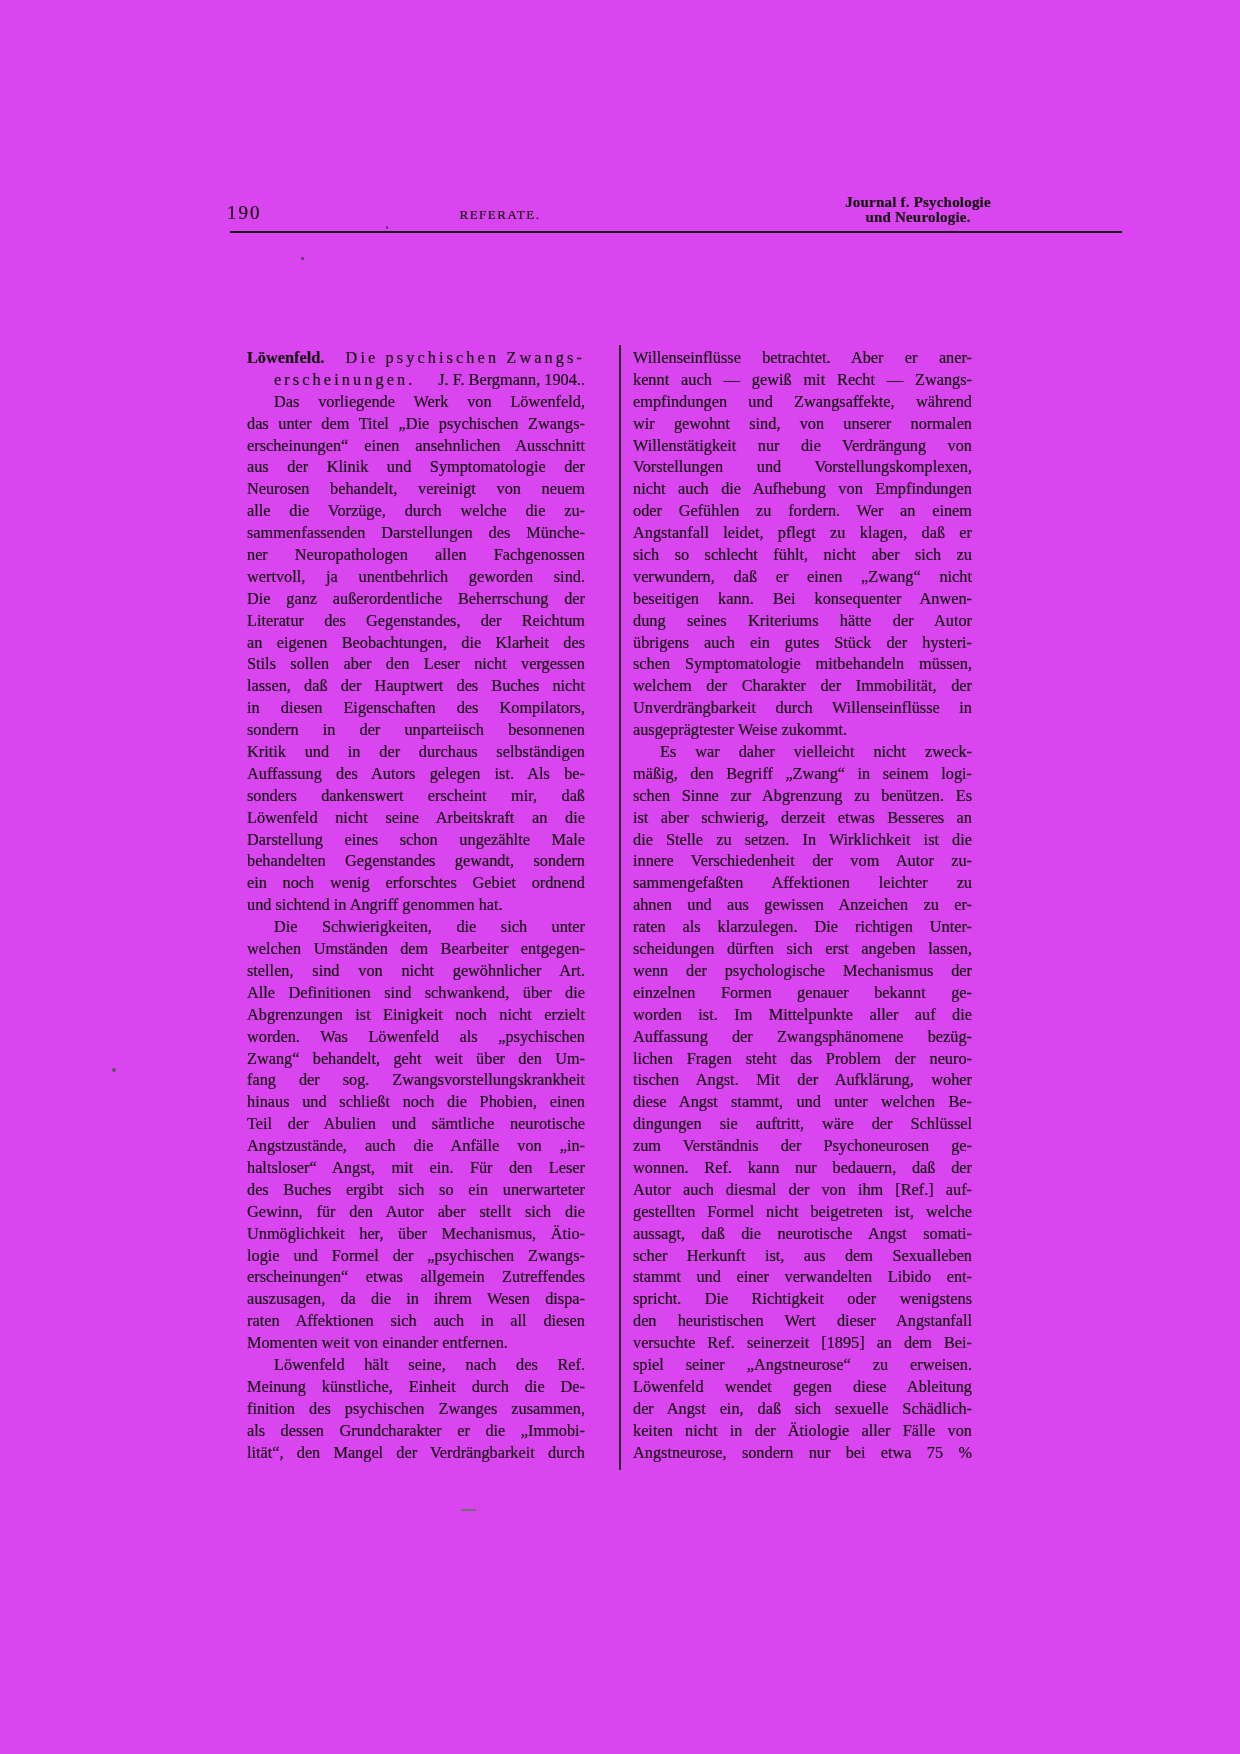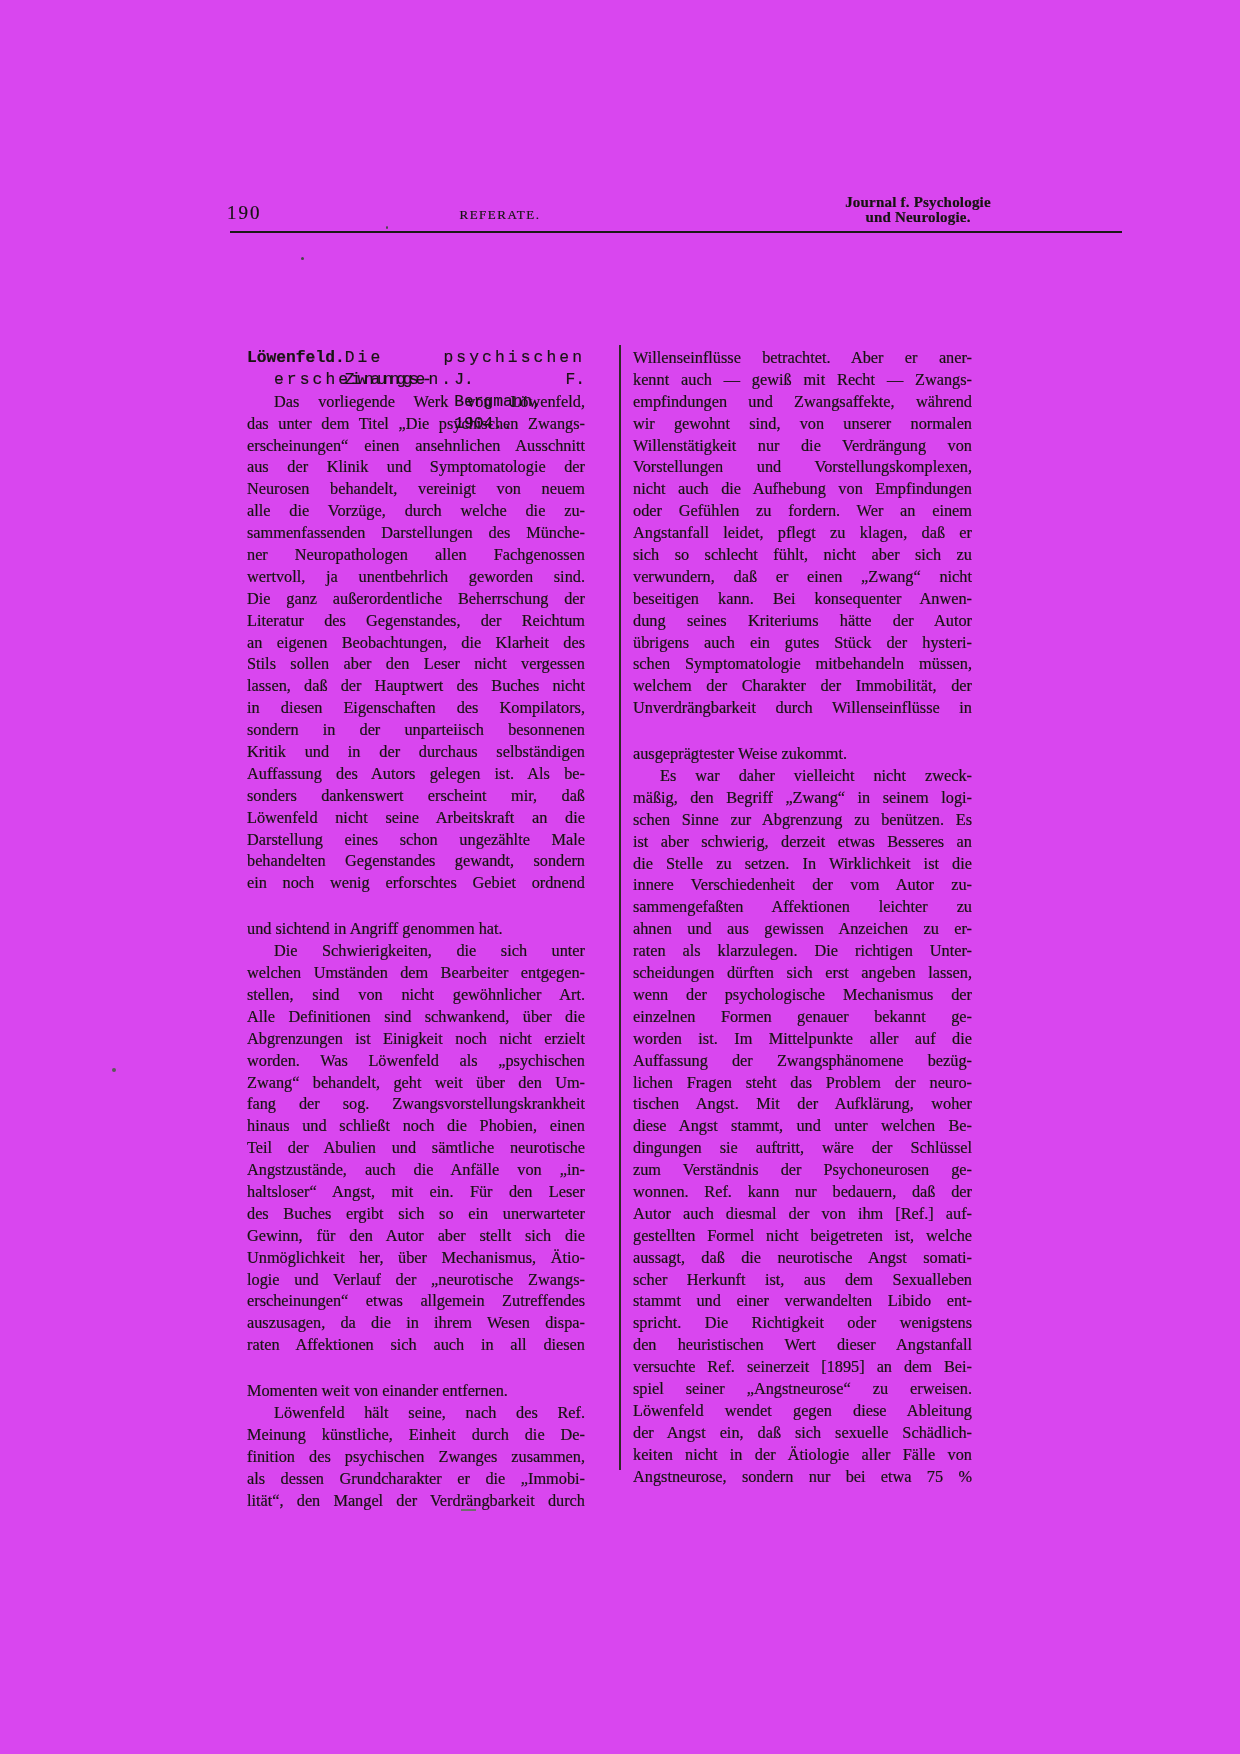--- a/index.html
+++ b/index.html
@@ -26,22 +26,22 @@
   .col{position:absolute;top:347px;width:338px;font-size:16.3px;}
   #col-left{left:247px;}
   #col-right{left:633px;width:339px;}
   .divider{position:absolute;left:619px;top:345px;width:2px;height:1125px;background:#2e2a26;}
   .ln{
     height:21.9px;line-height:21.9px;
     text-align:justify;text-align-last:justify;
     white-space:normal;overflow:visible;
   }
   .ln.ind{text-indent:27px;}
-  .ln.end{text-align-last:left;margin-top:24px;}
-  .hline{display:flex;justify-content:space-between;align-items:flex-start;font-family:Liberation Mono, monospace;}
+  .ln.end{text-align-last:left;}
+  .hline{display:flex;justify-content:space-between;align-items:flex-start;}
   .hline.h2{padding-left:27px;}
   .bold{font-weight:bold;}
   .sperr{letter-spacing:0.19em;}
   
   .artifact{position:absolute;background:#474747;}
   .a-dot1{left:301px;top:257px;width:3px;height:3px;border-radius:50%;}
   .a-dot2{left:112px;top:1068px;width:4px;height:4px;border-radius:50%;background:#5a5a58;}
   .a-dot3{left:386px;top:226px;width:2px;height:3px;border-radius:50%;}
   .a-dash{left:461px;top:1509px;width:15px;height:2px;background:#6e6e6c;}
 </style>
@@ -103,21 +103,21 @@
       <div class="ln">worden. Was Löwenfeld als „psychischen</div>
       <div class="ln">Zwang“ behandelt, geht weit über den Um-</div>
       <div class="ln">fang der sog. Zwangsvorstellungskrankheit</div>
       <div class="ln">hinaus und schließt noch die Phobien, einen</div>
       <div class="ln">Teil der Abulien und sämtliche neurotische</div>
       <div class="ln">Angstzustände, auch die Anfälle von „in-</div>
       <div class="ln">haltsloser“ Angst, mit ein. Für den Leser</div>
       <div class="ln">des Buches ergibt sich so ein unerwarteter</div>
       <div class="ln">Gewinn, für den Autor aber stellt sich die</div>
       <div class="ln">Unmöglichkeit her, über Mechanismus, Ätio-</div>
-      <div class="ln">logie und Verlauf der „neurotische Zwangs-</div>
+      <div class="ln">logie und Formel der „psychischen Zwangs-</div>
       <div class="ln">erscheinungen“ etwas allgemein Zutreffendes</div>
       <div class="ln">auszusagen, da die in ihrem Wesen dispa-</div>
       <div class="ln">raten Affektionen sich auch in all diesen</div>
       <div class="ln end">Momenten weit von einander entfernen.</div>
       <div class="ln ind">Löwenfeld hält seine, nach des Ref.</div>
       <div class="ln">Meinung künstliche, Einheit durch die De-</div>
       <div class="ln">finition des psychischen Zwanges zusammen,</div>
       <div class="ln">als dessen Grundcharakter er die „Immobi-</div>
       <div class="ln">lität“, den Mangel der Verdrängbarkeit durch</div>
     </div>

